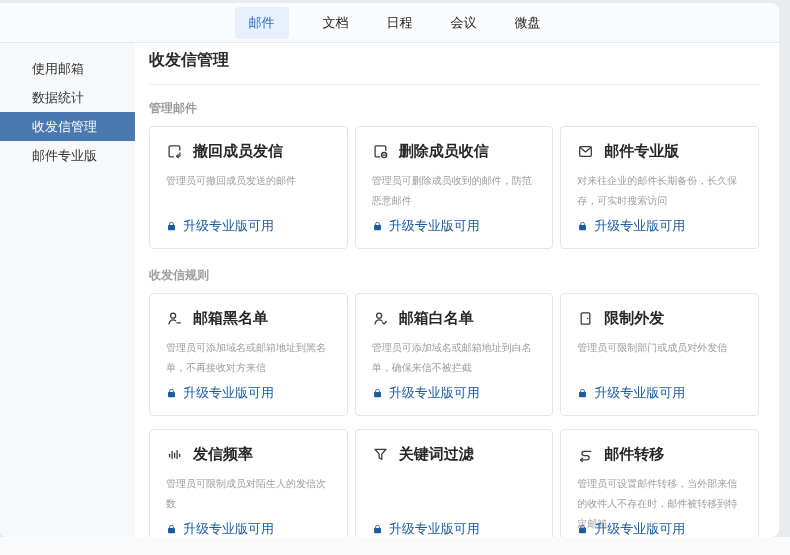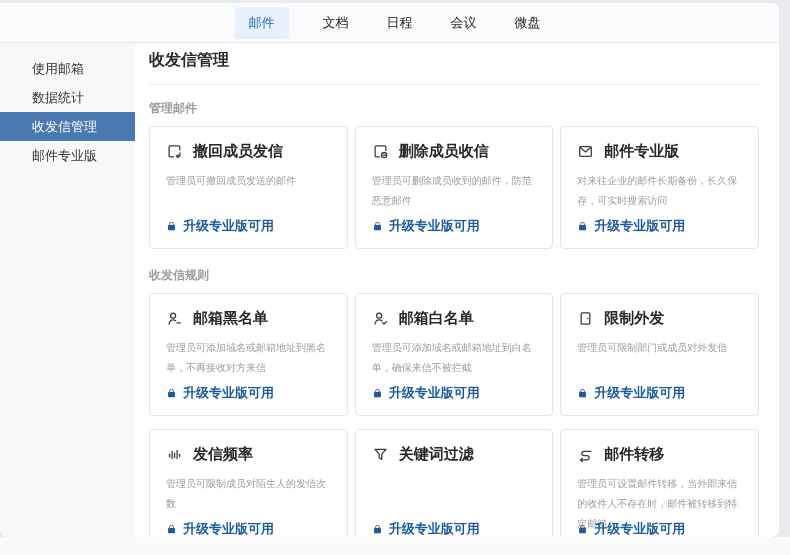--- a/index.html
+++ b/index.html
@@ -49,21 +49,21 @@
   }
   .card-head { display:flex; align-items:center; gap:10px; }
   .card-icon { width:17px; height:17px; flex:0 0 17px; display:inline-flex; }
   .card-icon svg { width:17px; height:17px; stroke:#3c3c3c; fill:none;
     stroke-width:1.3; stroke-linecap:round; stroke-linejoin:round; }
   .card-title { font-size:15px; font-weight:bold; color:#262626; }
   .card-desc { margin-top:10px; font-size:10px; color:#9d9d9d; line-height:20px; padding-right:2px; }
   .card-footer {
     position:absolute; left:16px; bottom:13px;
     display:flex; align-items:center; gap:6px;
-    color:#1a5a9f; font-size:13px; font-weight:bold; cursor:pointer;
+    color:#1a5a9f; font-size:13px; font-weight:normal; cursor:pointer;
   }
   .lock-icon { display:inline-flex; }
   .lock-icon svg { width:11px; height:12px; fill:currentColor; }
 </style>
 </head>
 <body>
 
 <div class="window">
   <div class="topnav" id="topnav">
       <div class="tab active">邮件</div>

